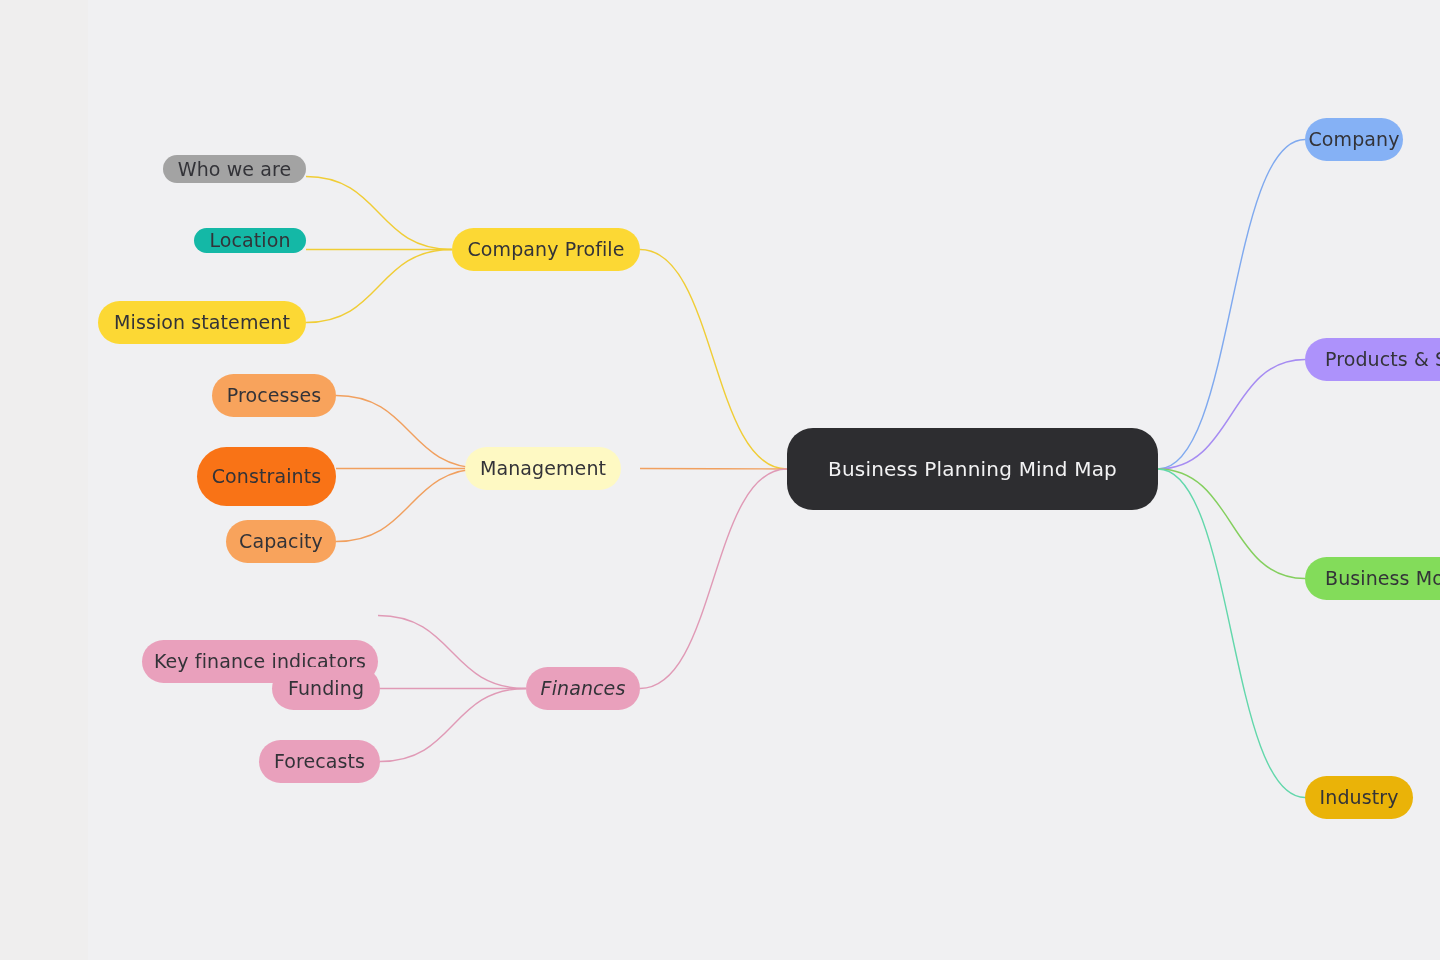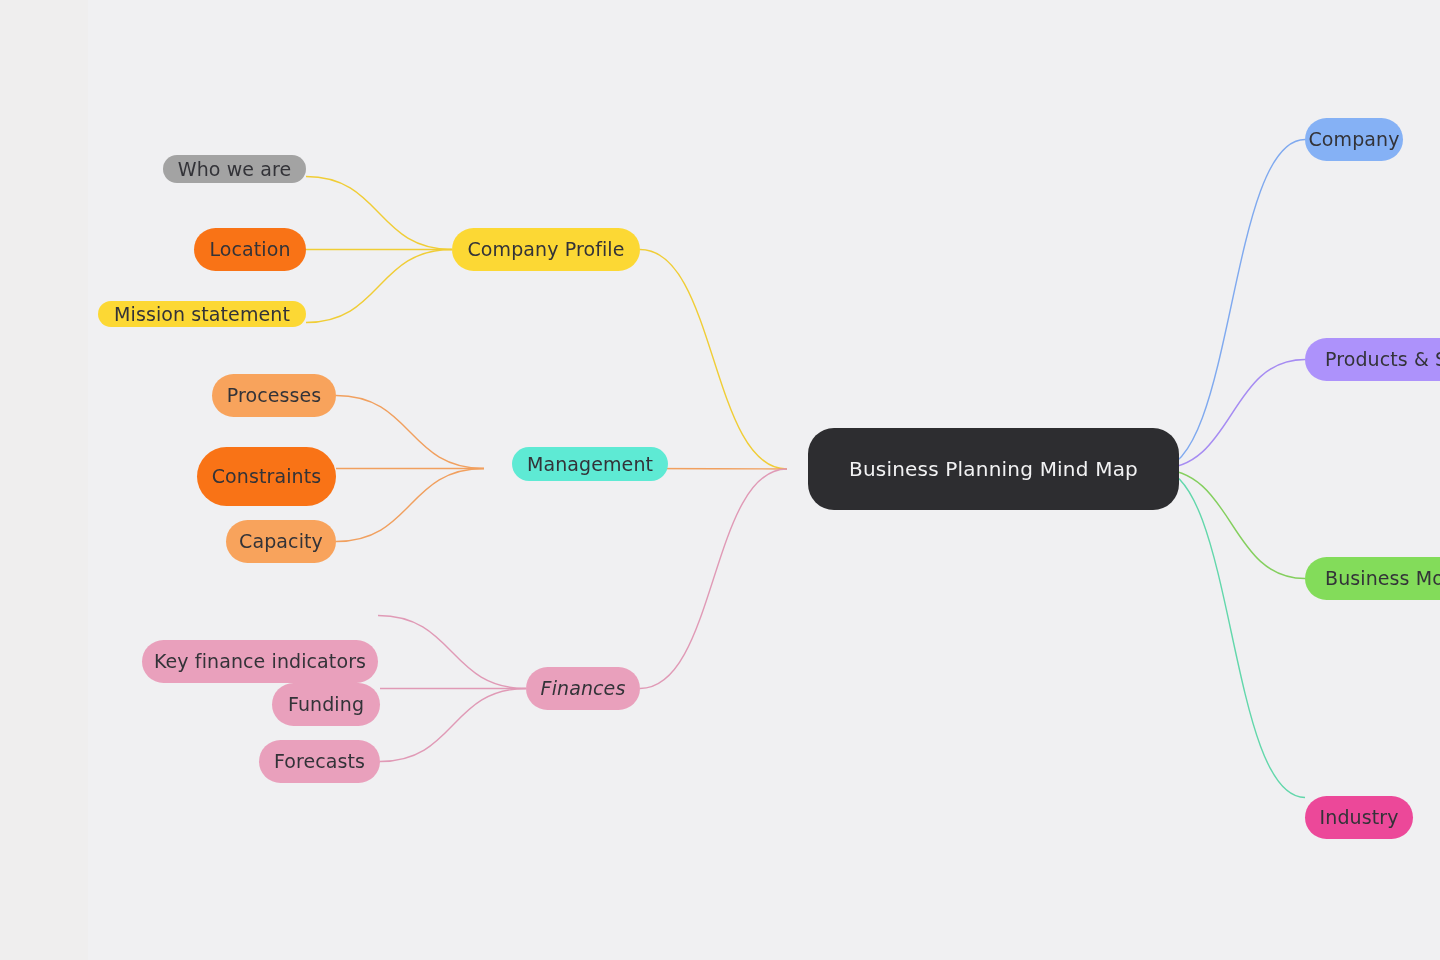--- a/index.html
+++ b/index.html
@@ -54,21 +54,20 @@
     height: 43px;
   }
   .node.root {
     background: #2d2d30;
     color: #f2f2f3;
     font-size: 20px;
     height: 82px;
     border-radius: 26px;
     padding: 0 20px;
     letter-spacing: 0.2px;
-    margin-left: 21px;
   }
   .node.clipped {
     justify-content: flex-start;
     overflow: hidden;
   }
 </style>
 </head>
 <body>
 
 <div id="canvas">
@@ -90,30 +89,30 @@
       <path d="M 526 688.5 C 450.08 688.5, 455.92 761.5, 380 761.5" fill="none" stroke="#e09ab6" stroke-width="1.4"></path>
       <path d="M 1158 469 C 1234.44 469, 1228.56 139.5, 1305 139.5" fill="none" stroke="#7fa9ef" stroke-width="1.4"></path>
       <path d="M 1158 469 C 1234.44 469, 1228.56 359.5, 1305 359.5" fill="none" stroke="#a68cf2" stroke-width="1.4"></path>
       <path d="M 1158 469 C 1234.44 469, 1228.56 578.5, 1305 578.5" fill="none" stroke="#84cf5e" stroke-width="1.4"></path>
       <path d="M 1158 469 C 1234.44 469, 1228.56 797.5, 1305 797.5" fill="none" stroke="#62d7ab" stroke-width="1.4"></path>
     </svg>
 
   <div id="nodes">
       <div class="node" style="left: 452px; top: 228px; width: 188px; height: 43px; background: rgb(252, 216, 52);">Company Profile</div>
       <div class="node" style="left: 163px; top: 155px; width: 143px; height: 28px; background: #a3a3a3;">Who we are</div>
-      <div class="node" style="left: 194px; top: 228px; width: 112px; height: 43px; background: #f97316;">Location</div>
-      <div class="node" style="left: 98px; top: 301px; width: 208px; height: 26px; background: rgb(252, 216, 52);">Mission statement</div>
-      <div class="node" style="left: 512px; top: 447px; width: 156px; height: 34px; background: #5eead4;">Management</div>
+      <div class="node" style="left: 194px; top: 228px; width: 112px; height: 25px; background: #14b8a6;">Location</div>
+      <div class="node" style="left: 98px; top: 301px; width: 208px; height: 43px; background: rgb(252, 216, 52);">Mission statement</div>
+      <div class="node" style="left: 465px; top: 447px; width: 156px; height: 43px; background: #fef9c3;">Management</div>
       <div class="node" style="left: 212px; top: 374px; width: 124px; height: 43px; background: rgb(248, 163, 92);">Processes</div>
       <div class="node" style="left: 197px; top: 447px; width: 139px; height: 59px; background: #f97316;">Constraints</div>
       <div class="node" style="left: 226px; top: 520px; width: 110px; height: 43px; background: rgb(248, 163, 92);">Capacity</div>
       <div class="node" style="left: 526px; top: 667px; width: 114px; height: 43px; background: rgb(233, 160, 188); font-style: italic;">Finances</div>
       <div class="node" style="left: 142px; top: 594px; width: 236px; height: 43px; background: rgb(233, 160, 188); margin-top: 46px;">Key finance indicators</div>
-      <div class="node" style="left: 272px; top: 667px; width: 108px; height: 43px; background: rgb(233, 160, 188); margin-top: 16px;">Funding</div>
+      <div class="node" style="left: 272px; top: 667px; width: 108px; height: 43px; background: rgb(233, 160, 188);">Funding</div>
       <div class="node" style="left: 259px; top: 740px; width: 121px; height: 43px; background: rgb(233, 160, 188);">Forecasts</div>
       <div class="node" style="left: 1305px; top: 118px; width: 98px; height: 43px; background: rgb(133, 177, 245);">Company</div>
       <div class="node clipped" style="left: 1305px; top: 338px; width: 220px; height: 43px; background: rgb(173, 146, 251);">Products &amp; Services</div>
       <div class="node clipped" style="left: 1305px; top: 557px; width: 180px; height: 43px; background: rgb(131, 220, 90);">Business Model</div>
-      <div class="node" style="left: 1305px; top: 776px; width: 108px; height: 43px; background: #ec4899; margin-top: 20px;">Industry</div>
+      <div class="node" style="left: 1305px; top: 776px; width: 108px; height: 43px; background: #eab308;">Industry</div>
       <div class="node root" style="left: 787px; top: 428px; width: 371px; height: 82px; background: rgb(45, 45, 48); color: rgb(242, 242, 243);">Business Planning Mind Map</div>
     </div>
 
 </div>
 
 </body></html>

